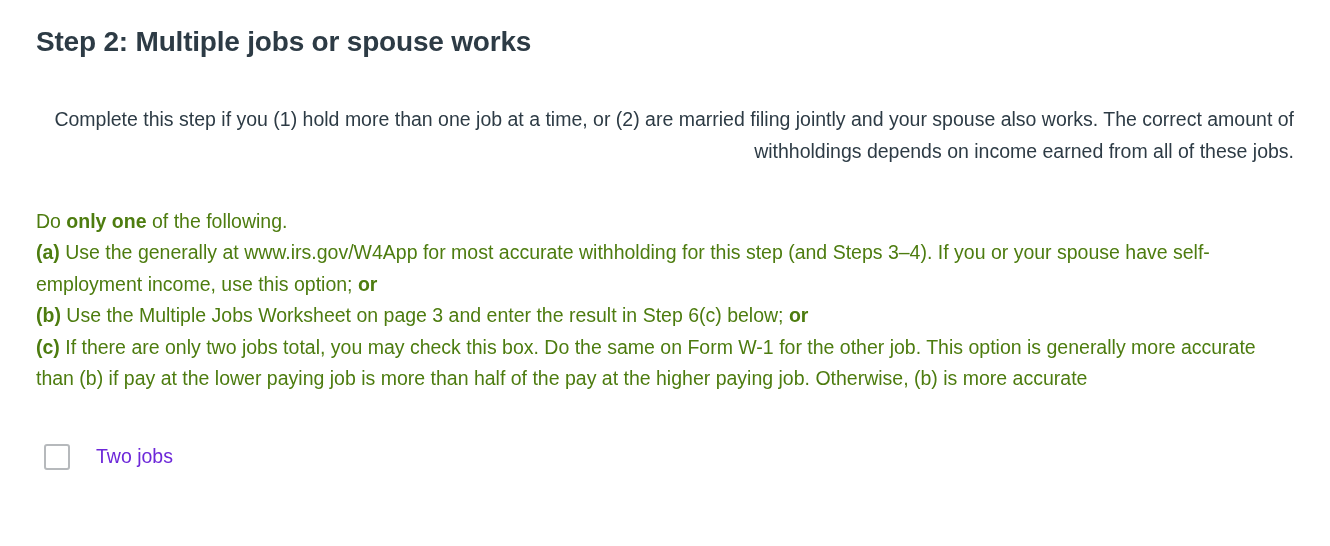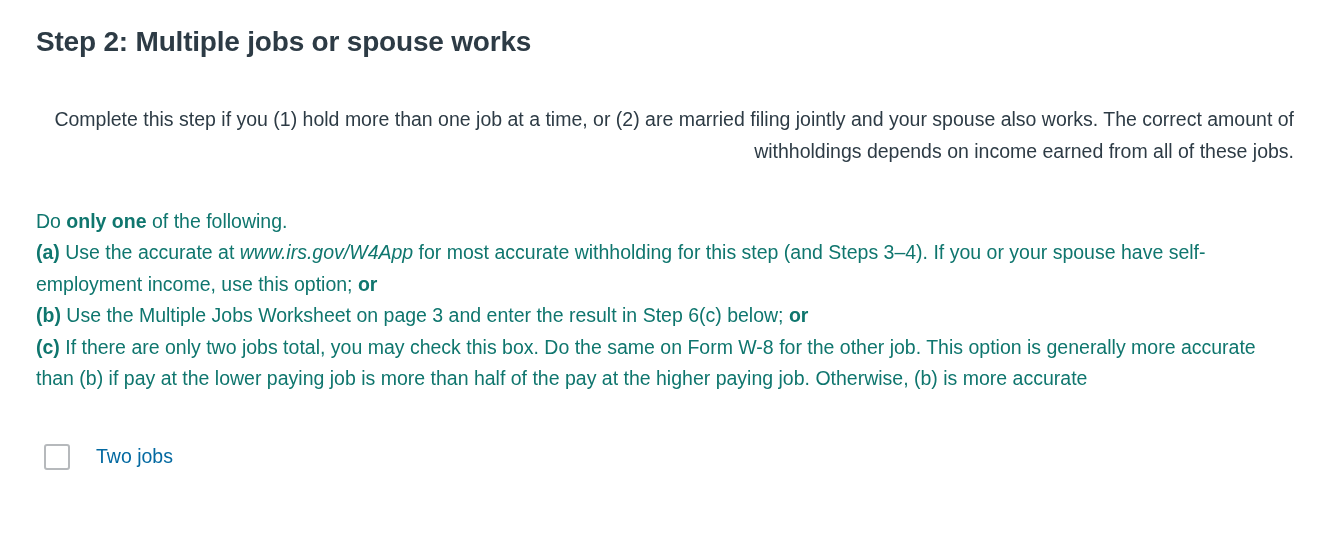--- a/index.html
+++ b/index.html
@@ -40,48 +40,47 @@
     max-width: 1258px;
     text-align: right;
   }
   .options-block {
     margin-top: 38px;
     max-width: 1262px;
   }
   .opt-line {
     font-size: 19.5px;
     line-height: 1.62;
-    color: #0f766e;
+    color: #4d7c0f;
   }
   b, .bold {
     font-weight: bold;
   }
   .ital {
-    font-style: italic;
   }
   .checkbox-row {
     display: flex;
     align-items: center;
     margin-top: 48px;
   }
   .checkbox {
     box-sizing: border-box;
     width: 26px;
     height: 26px;
     border: 2px solid #b6b9bc;
     border-radius: 3px;
     background: #ffffff;
     margin-left: 8px;
     flex: 0 0 auto;
     cursor: pointer;
   }
   .checkbox-label {
     font-size: 19.5px;
     line-height: 1.4;
-    color: #0369a1;
+    color: #6d28d9;
     margin-left: 26px;
   }
 </style>
 </head>
 <body>
 
 <div class="page">
 
   <h1 class="step-title">Step 2: Multiple jobs or spouse works</h1>
 
@@ -90,29 +89,29 @@
     <span>spouse also works. The correct amount of withholdings depends on income earned from all of these jobs.</span>
   </p>
 
   <div class="options-block">
 
     <div class="opt-line">
       <span>Do </span><b>only one</b><span> of the following.</span>
     </div>
 
     <div class="opt-line">
-      <b>(a)</b><span> Use the accurate at </span><span class="ital">www.irs.gov/W4App</span><span> for most accurate withholding for this step (and Steps 3–4). If you or your spouse have self-employment income, use this option; </span><b>or</b>
+      <b>(a)</b><span> Use the generally at </span><span class="ital">www.irs.gov/W4App</span><span> for most accurate withholding for this step (and Steps 3–4). If you or your spouse have self-employment income, use this option; </span><b>or</b>
     </div>
 
     <div class="opt-line">
       <b>(b)</b><span> Use the Multiple Jobs Worksheet on page 3 and enter the result in Step 6(c) below; </span><b>or</b>
     </div>
 
     <div class="opt-line">
-      <b>(c)</b><span> If there are only two jobs total, you may check this box. Do the same on Form W-8 for the other job. This option is generally more accurate than (b) if pay at the lower paying job is more than half of the pay at the higher paying job. Otherwise, (b) is more accurate</span>
+      <b>(c)</b><span> If there are only two jobs total, you may check this box. Do the same on Form W-1 for the other job. This option is generally more accurate than (b) if pay at the lower paying job is more than half of the pay at the higher paying job. Otherwise, (b) is more accurate</span>
     </div>
 
   </div>
 
   <div class="checkbox-row">
     <div class="checkbox"></div>
     <div class="checkbox-label">Two jobs</div>
   </div>
 
 </div>

